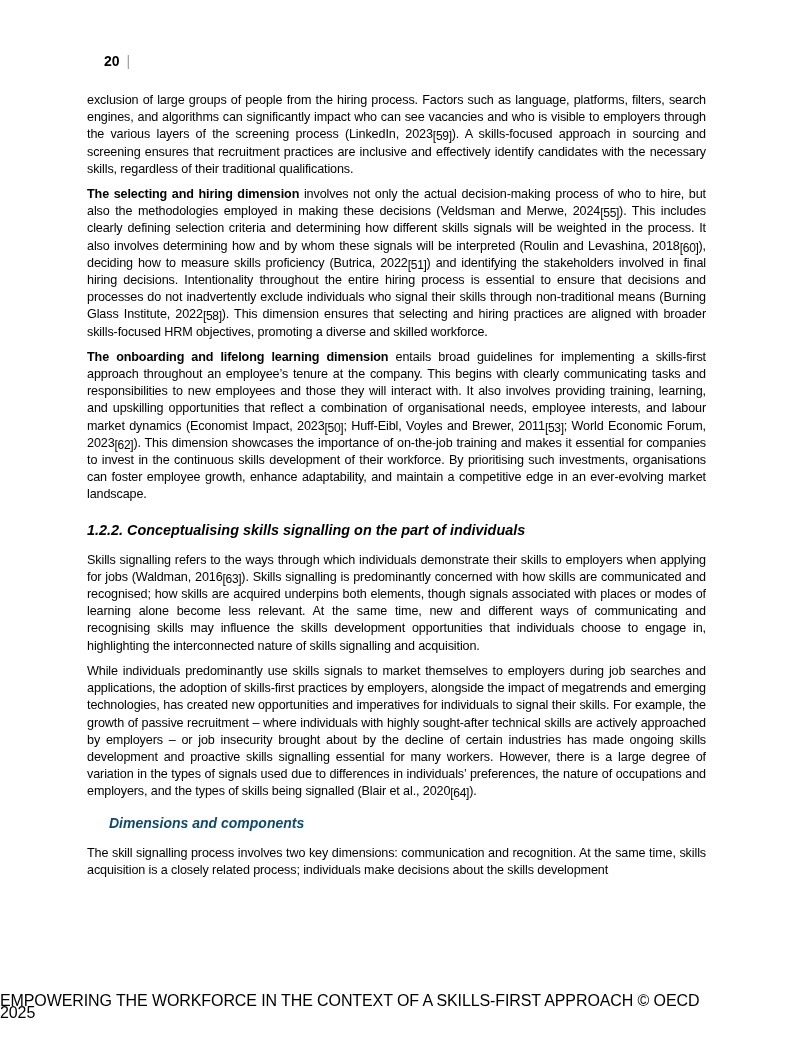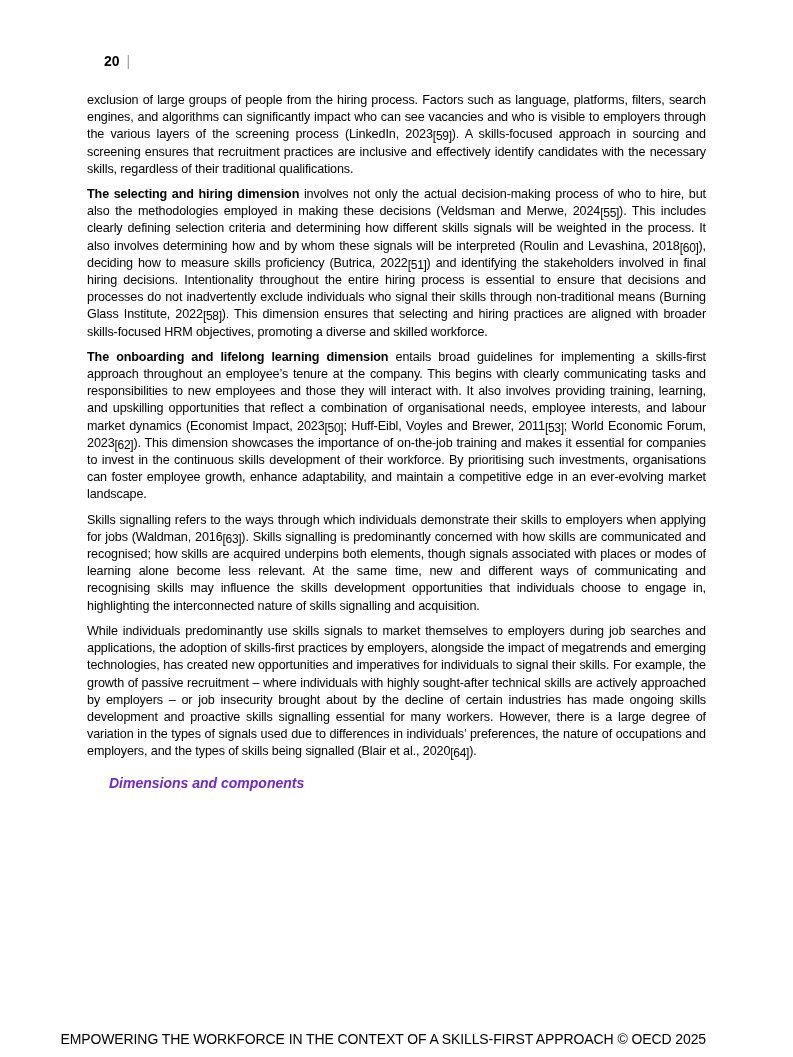--- a/index.html
+++ b/index.html
@@ -57,53 +57,54 @@
   .section-heading {
     font-size: 14.4px;
     font-weight: bold;
     font-style: italic;
     margin: 16px 0 12px 0;
     line-height: 20px;
   }
   .subheading {
     font-size: 14px;
     font-style: italic;
-    color: #6d28d9;
+    color: #0c4a6e;
     margin: 12px 0 12px 22px;
     line-height: 20px;
   }
   .page-footer {
     position: absolute;
     right: 87px;
-    top: 1033px;
-    font-size: 14px;
+    top: 995px;
+    font-size: 16px;
     line-height: 12px;
     letter-spacing: -0.1px;
-    margin-left: 20px;
   }
 </style>
 </head>
 <body>
 
 <div class="page-header">
   <span class="page-number">20</span>
   <span class="header-sep">|</span>
 </div>
 
 <div class="content">
 
   <p class="para"><span>exclusion of large groups of people from the hiring process. Factors such as language, platforms, filters, search engines, and algorithms can significantly impact who can see vacancies and who is visible to employers through the various layers of the screening process (LinkedIn, 2023</span><span class="ref">[59]</span><span>). A skills-focused approach in sourcing and screening ensures that recruitment practices are inclusive and effectively identify candidates with the necessary skills, regardless of their traditional qualifications.</span></p>
 
   <p class="para"><b>The selecting and hiring dimension</b><span> involves not only the actual decision-making process of who to hire, but also the methodologies employed in making these decisions (Veldsman and Merwe, 2024</span><span class="ref">[55]</span><span>). This includes clearly defining selection criteria and determining how different skills signals will be weighted in the process. It also involves determining how and by whom these signals will be interpreted (Roulin and Levashina, 2018</span><span class="ref">[60]</span><span>), deciding how to measure skills proficiency (Butrica, 2022</span><span class="ref">[51]</span><span>) and identifying the stakeholders involved in final hiring decisions. Intentionality throughout the entire hiring process is essential to ensure that decisions and processes do not inadvertently exclude individuals who signal their skills through non-traditional means (Burning Glass Institute, 2022</span><span class="ref">[58]</span><span>). This dimension ensures that selecting and hiring practices are aligned with broader skills-focused HRM objectives, promoting a diverse and skilled workforce.</span></p>
 
   <p class="para"><b>The onboarding and lifelong learning dimension</b><span> entails broad guidelines for implementing a skills-first approach throughout an employee’s tenure at the company. This begins with clearly communicating tasks and responsibilities to new employees and those they will interact with. It also involves providing training, learning, and upskilling opportunities that reflect a combination of organisational needs, employee interests, and labour market dynamics (Economist Impact, 2023</span><span class="ref">[50]</span><span>; Huff-Eibl, Voyles and Brewer, 2011</span><span class="ref">[53]</span><span>; World Economic Forum, 2023</span><span class="ref">[62]</span><span>). This dimension showcases the importance of on-the-job training and makes it essential for companies to invest in the continuous skills development of their workforce. By prioritising such investments, organisations can foster employee growth, enhance adaptability, and maintain a competitive edge in an ever-evolving market landscape.</span></p>
 
+  <h2 class="section-heading">1.2.2. Conceptualising skills signalling on the part of individuals</h2>
 
   <p class="para"><span>Skills signalling refers to the ways through which individuals demonstrate their skills to employers when applying for jobs (Waldman, 2016</span><span class="ref">[63]</span><span>). Skills signalling is predominantly concerned with how skills are communicated and recognised; how skills are acquired underpins both elements, though signals associated with places or modes of learning alone become less relevant. At the same time, new and different ways of communicating and recognising skills may influence the skills development opportunities that individuals choose to engage in, highlighting the interconnected nature of skills signalling and acquisition.</span></p>
 
   <p class="para"><span>While individuals predominantly use skills signals to market themselves to employers during job searches and applications, the adoption of skills-first practices by employers, alongside the impact of megatrends and emerging technologies, has created new opportunities and imperatives for individuals to signal their skills. For example, the growth of passive recruitment – where individuals with highly sought-after technical skills are actively approached by employers – or job insecurity brought about by the decline of certain industries has made ongoing skills development and proactive skills signalling essential for many workers. However, there is a large degree of variation in the types of signals used due to differences in individuals’ preferences, the nature of occupations and employers, and the types of skills being signalled (Blair et al., 2020</span><span class="ref">[64]</span><span>).</span></p>
 
   <h3 class="subheading">Dimensions and components</h3>
 
+  <p class="para"><span>The skill signalling process involves two key dimensions: communication and recognition. At the same time, skills acquisition is a closely related process; individuals make decisions about the skills development</span></p>
 
 </div>
 
 <div class="page-footer">EMPOWERING THE WORKFORCE IN THE CONTEXT OF A SKILLS-FIRST APPROACH © OECD 2025</div>
 
 </body></html>

